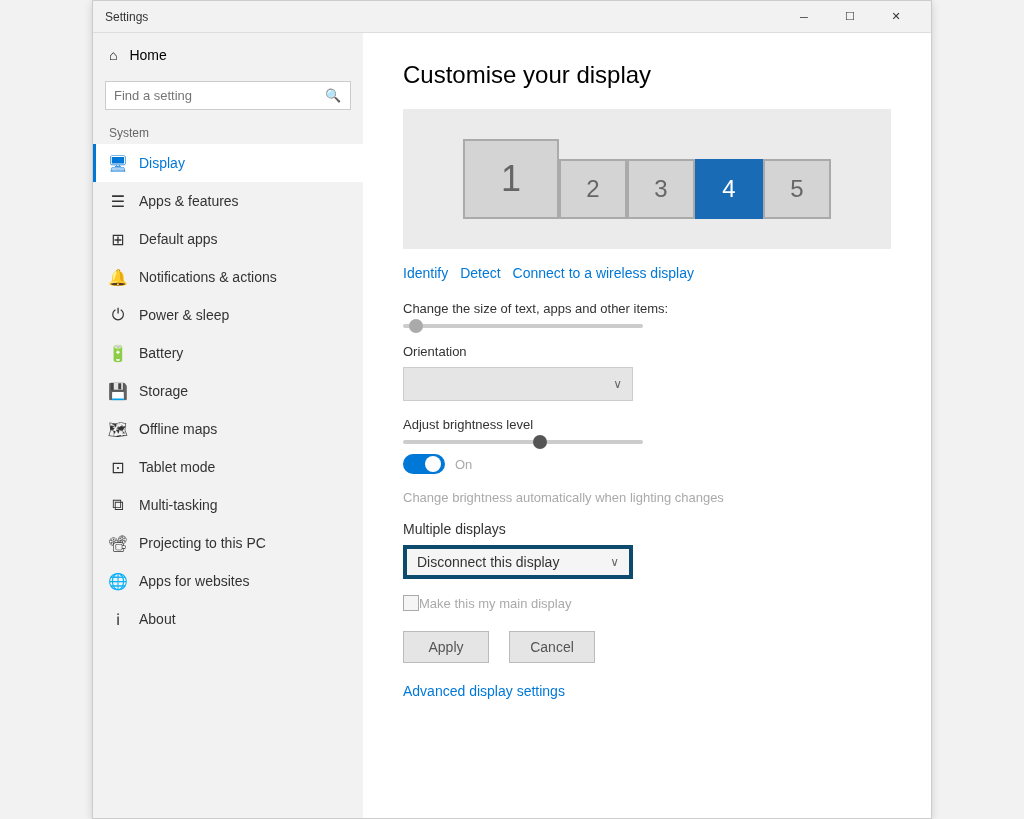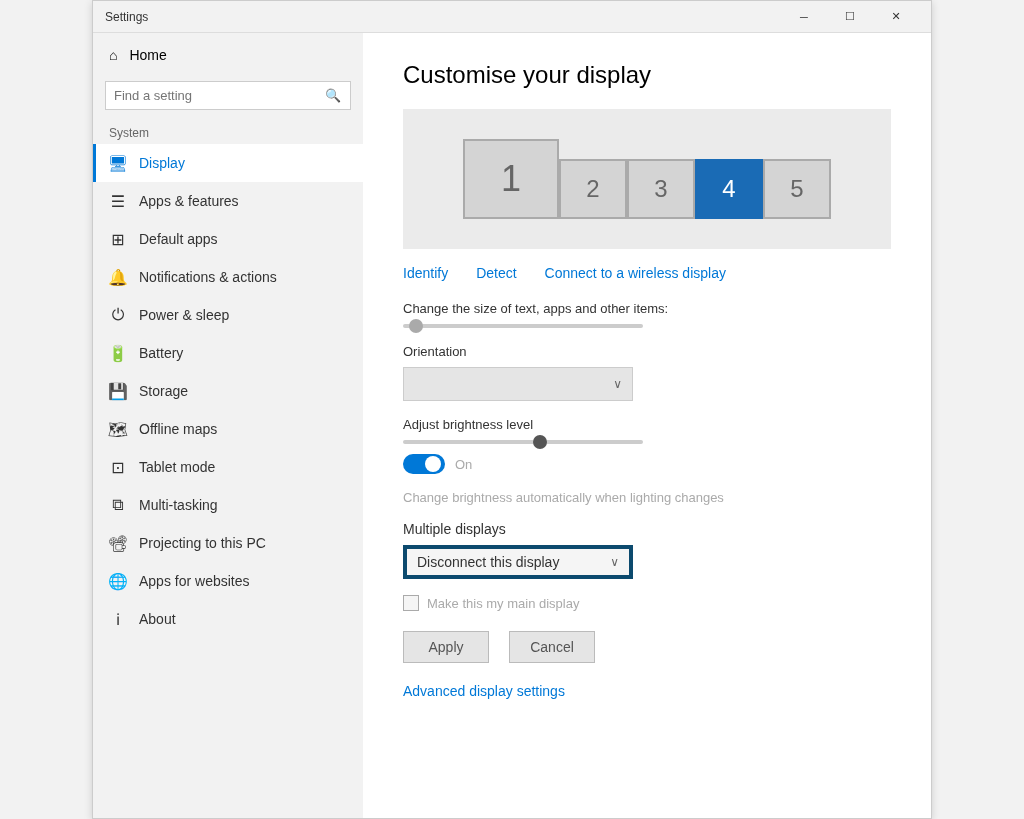--- a/index.html
+++ b/index.html
@@ -170,21 +170,21 @@
       font-size: 24px;
       color: #666;
     }
     .monitor-box.active {
       background: #1a6bb5;
       border-color: #1a6bb5;
       color: #fff;
     }
     .links-row {
       display: flex;
-      gap: 28px;
+      gap: 12px;
       margin-bottom: 20px;
     }
     .link-btn {
       background: none;
       border: none;
       color: #0078d7;
       cursor: pointer;
       font-size: 14px;
       padding: 0;
     }
@@ -270,21 +270,20 @@
       display: flex;
       align-items: center;
       justify-content: space-between;
       padding: 0 10px;
       cursor: pointer;
       color: #333;
     }
     .checkbox-row {
       display: flex;
       align-items: center;
-      gap: 8px;
       margin-bottom: 20px;
     }
     .checkbox {
       width: 16px;
       height: 16px;
       border: 1px solid #aaa;
       background: #f5f5f5;
     }
     .checkbox-label { font-size: 13px; color: #aaa; }
     .buttons-row {

